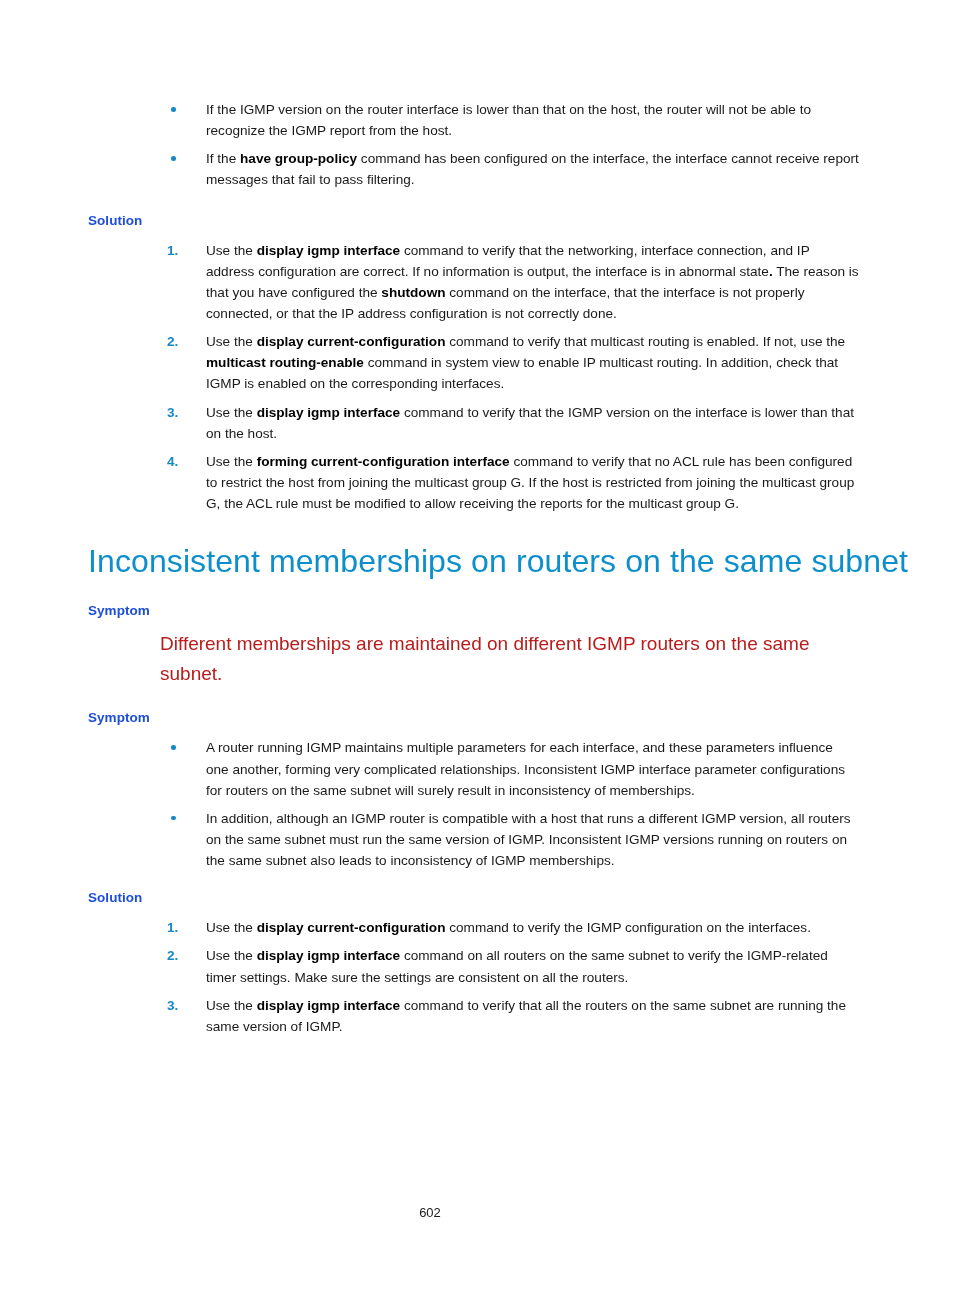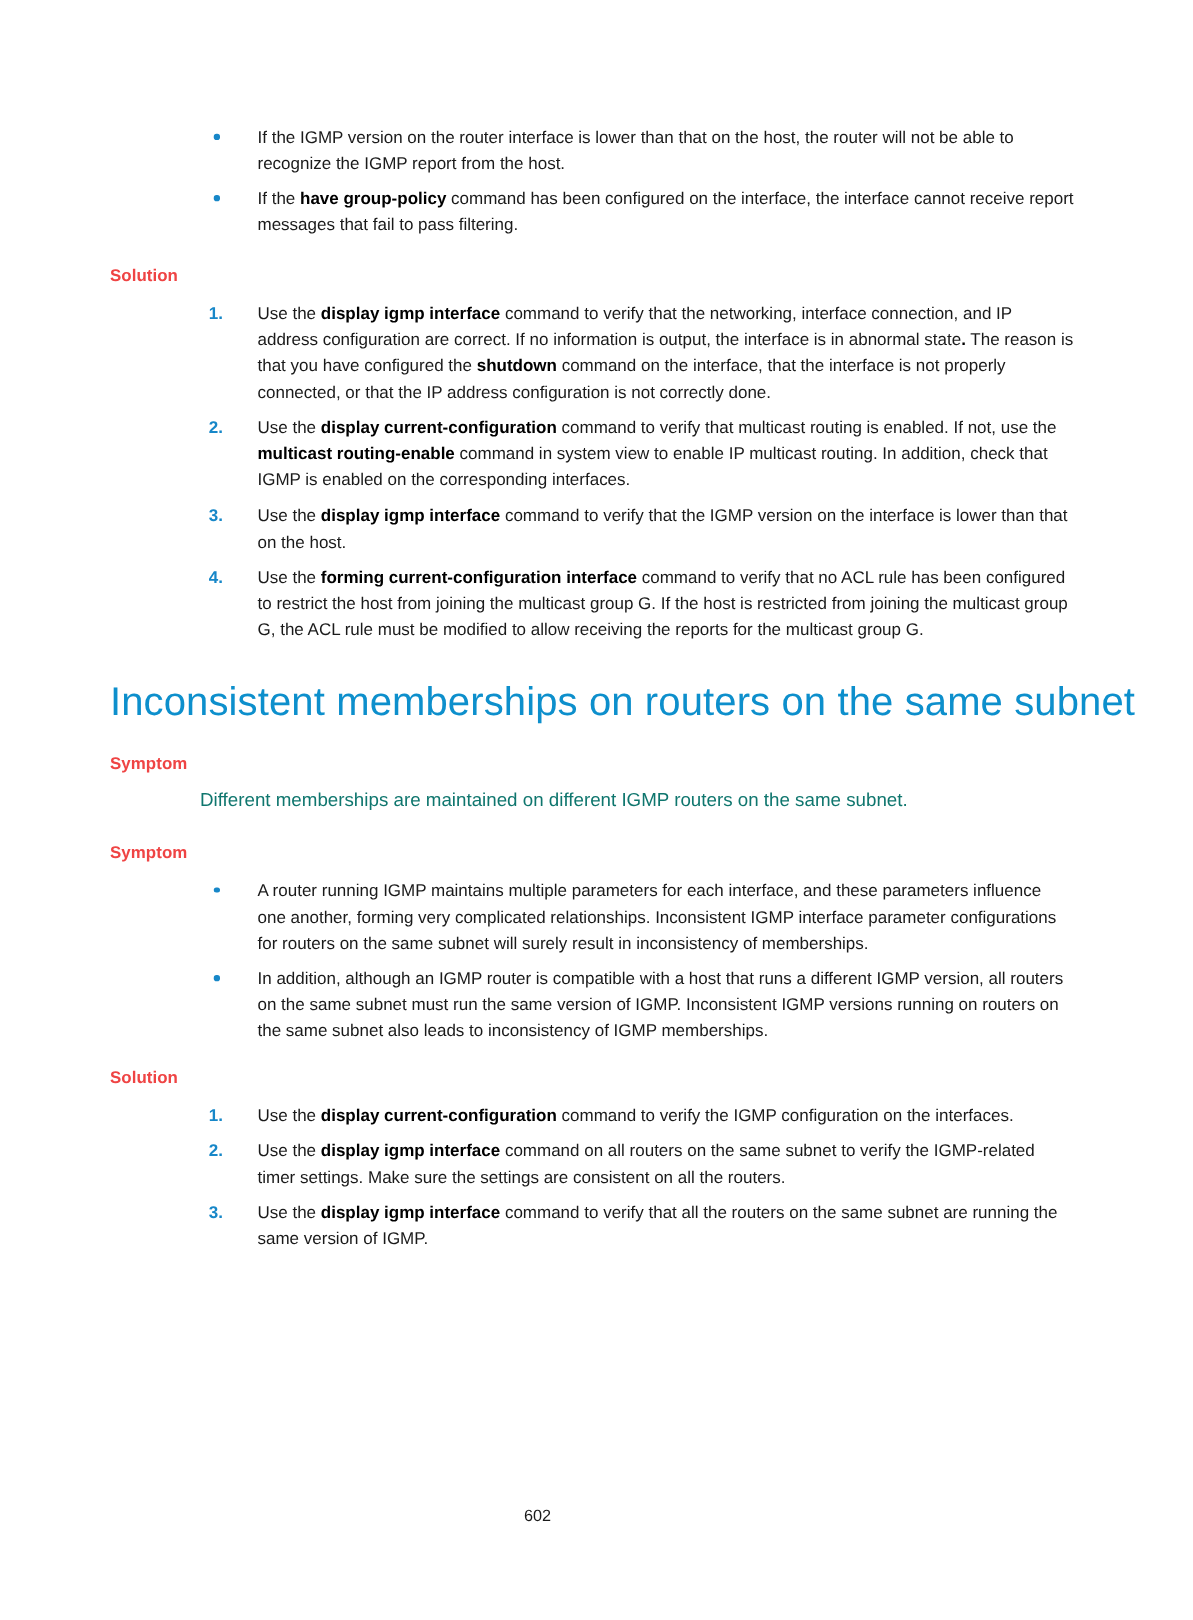--- a/index.html
+++ b/index.html
@@ -37,37 +37,37 @@
     color: #0d8fcc;
     font-size: 32px;
     font-weight: 400;
     line-height: 1.18;
     margin: 29px 0 0 0;
     letter-spacing: 0.1px;
     white-space: nowrap;
   }
 
   h2.sub-heading {
-    color: #ef4444;
+    color: #1d4ed8;
     font-size: 13.5px;
     font-weight: bold;
     line-height: 1.2;
     margin: 22px 0 0 0;
     letter-spacing: 0.05px;
   }
 
   h2.sub-heading.tight-top { margin-top: 19px; }
 
   
   p.body-para {
     margin: 10px 0 0 0;
     padding-left: 72px;
-    font-size: 15px;
+    font-size: 19px;
     line-height: 1.555;
-    color: #0f766e;
+    color: #b91c1c;
   }
 
   
   ul.bullet-list, ol.num-list {
     list-style: none;
     margin: 11px;
     padding: 0;
   }
 
   ul.bullet-list > li, ol.num-list > li {

